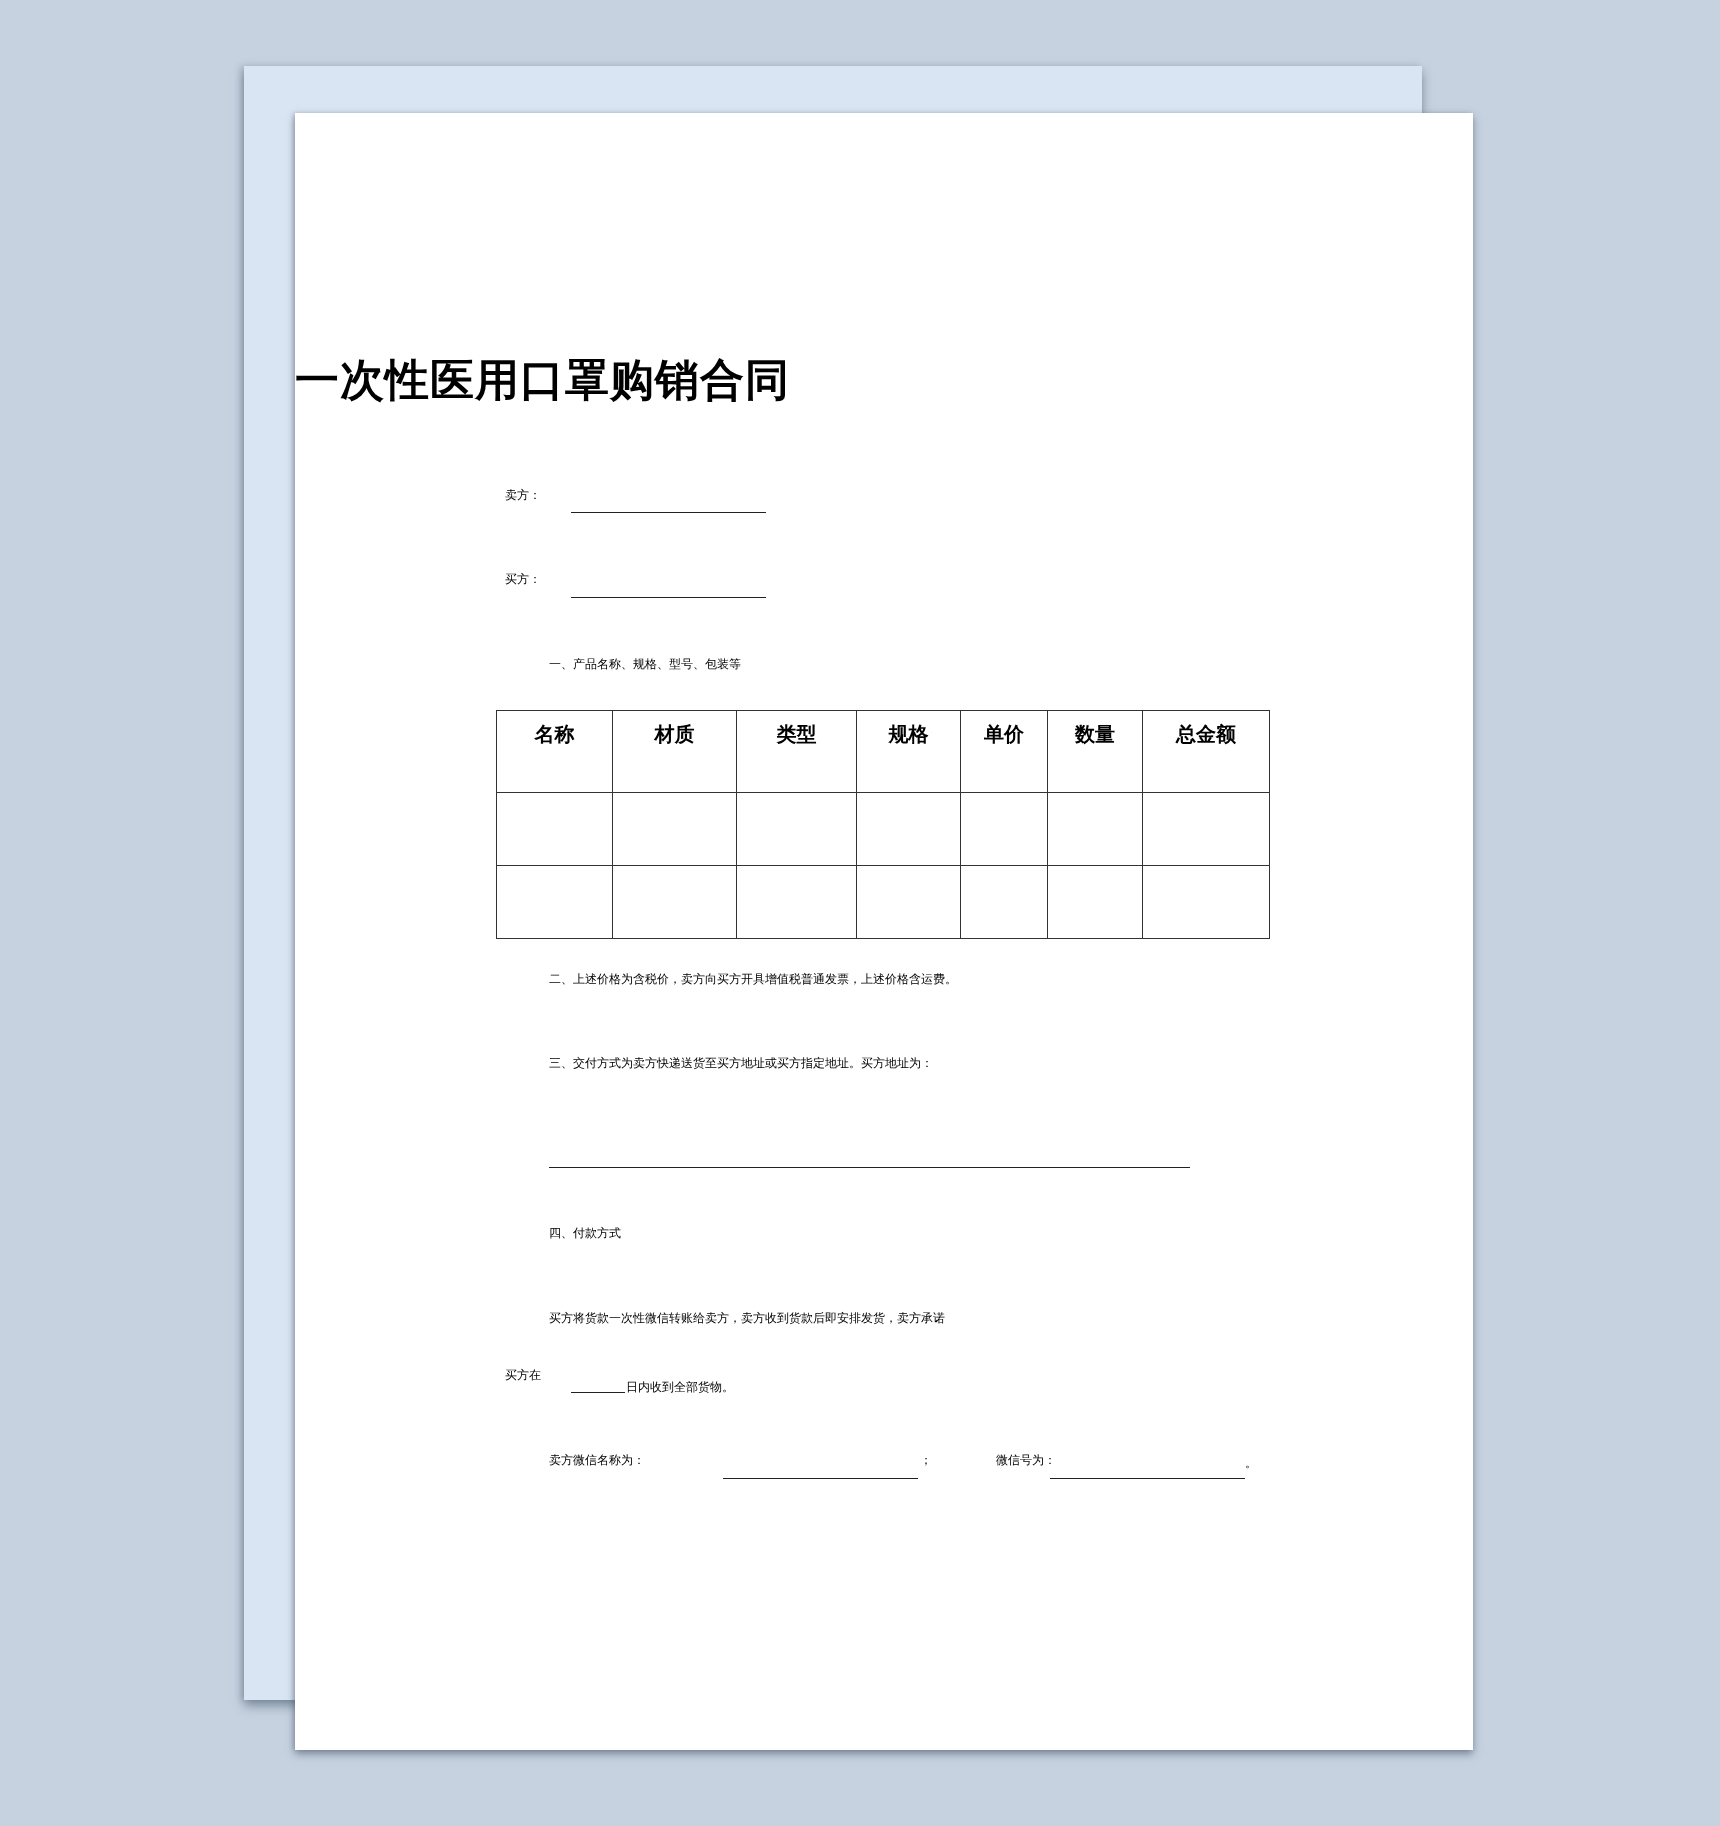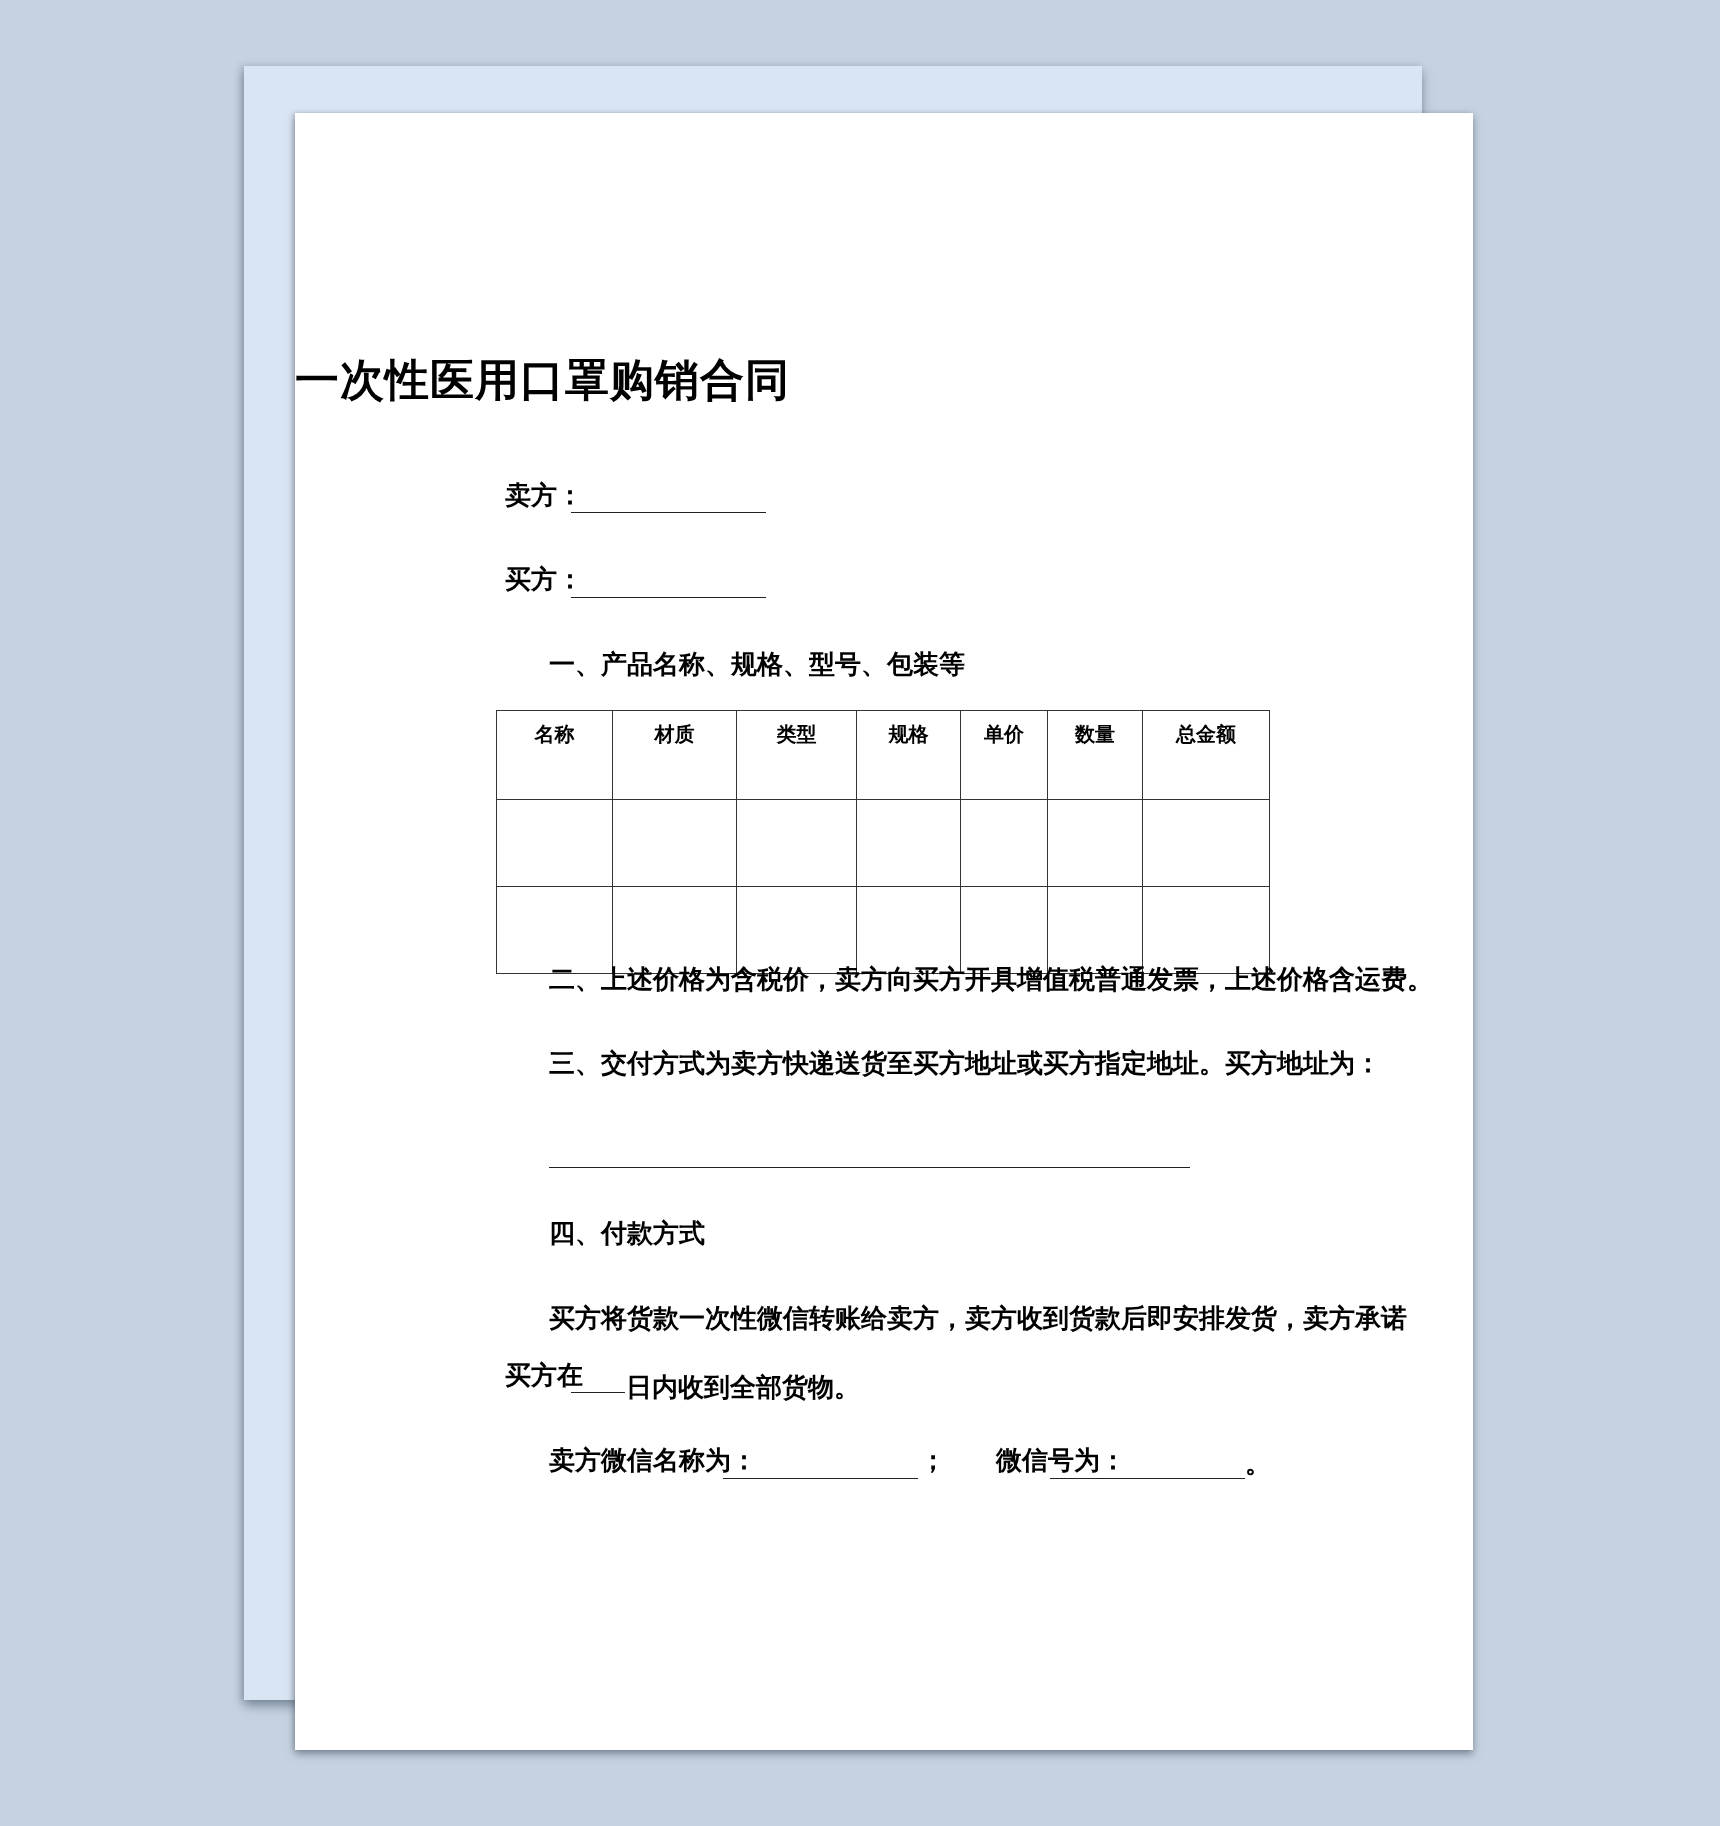--- a/index.html
+++ b/index.html
@@ -18,31 +18,31 @@
   .front-page {
     position: absolute; left: 295px; top: 113px; width: 1178px; height: 1637px;
     background: #ffffff;
     box-shadow: 0 4px 8px rgba(60,75,95,0.55), -2px 0 4px rgba(90,105,125,0.25);
   }
   .abs { position: absolute; white-space: nowrap; }
   .title {
     left: 0; width: 1178px; top: 238px; text-align: left;
     font-size: 44px; font-weight: bold; letter-spacing: 1px;
   }
-  .txt { font-size: 26px; font-weight: bold; line-height: 24px; }
+  .txt { font-size: 12px; font-weight: normal; line-height: 24px; }
   .uline { position: absolute; height: 0; border-top: 1.5px solid #222; }
 
   table.spec {
     position: absolute; left: 201px; top: 597px;
     width: 773px; height: 217px;
     border-collapse: collapse; table-layout: fixed;
   }
   table.spec td, table.spec th {
     border: 1.5px solid #333;
-    padding: 7px;
+    padding: 0;
   }
   table.spec th {
     height: 71px; vertical-align: top; padding-top: 10px;
     font-size: 20px; font-weight: bold; text-align: center;
   }
   table.spec td { height: 72px; }
 </style>
 </head>
 <body>
 

